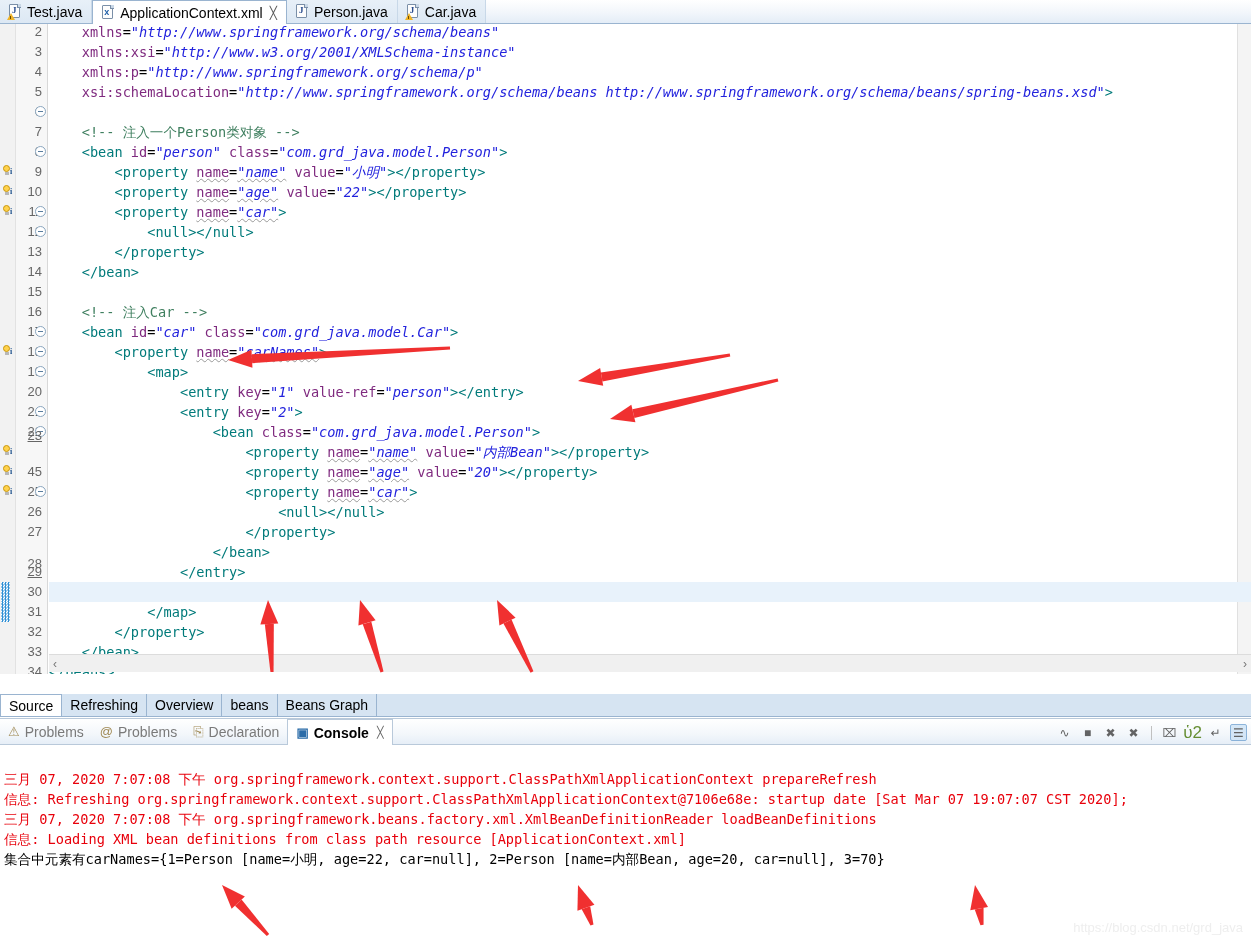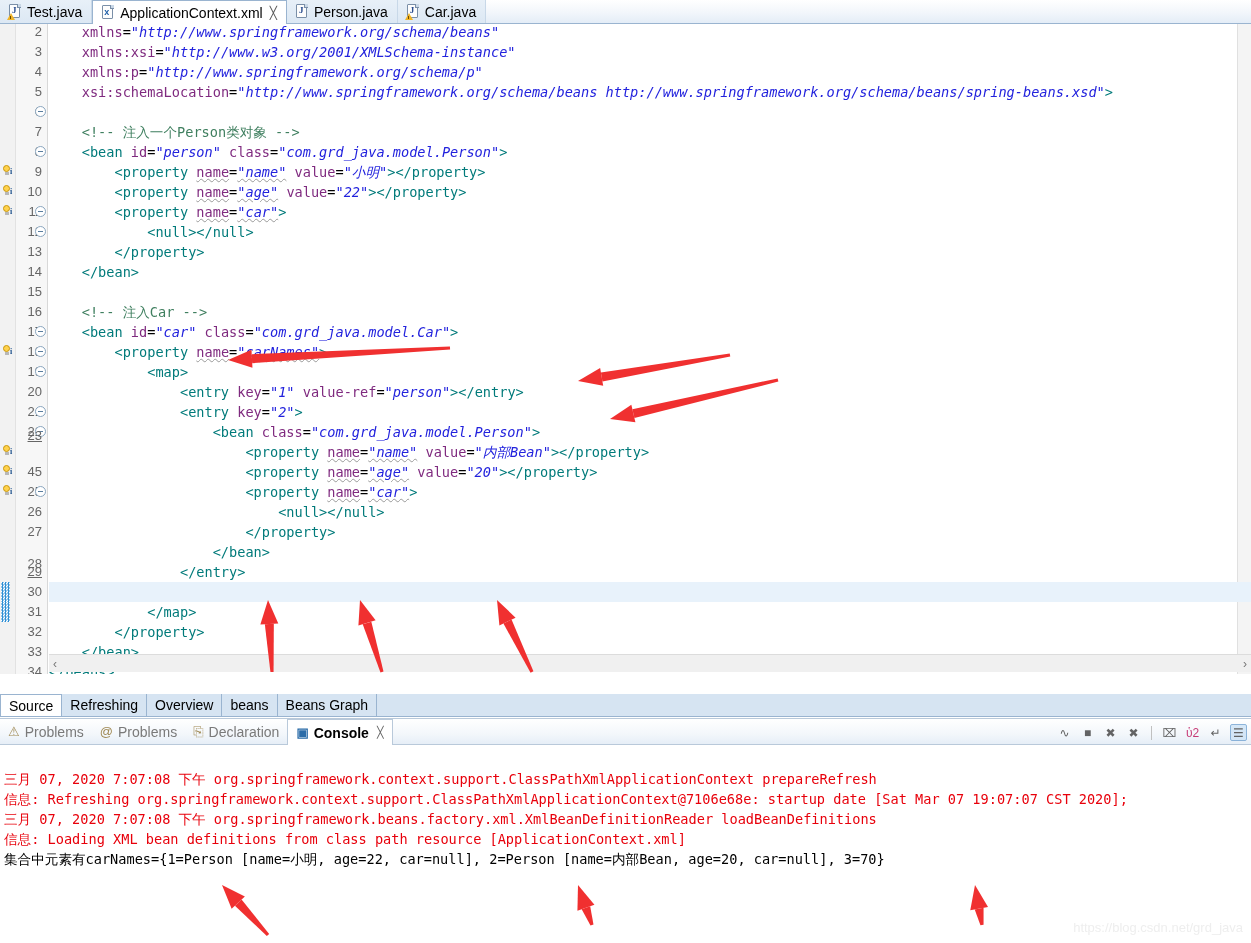--- a/index.html
+++ b/index.html
@@ -393,21 +393,21 @@
           <span style="font-size: 11px; color: rgb(102, 102, 102); font-weight: normal; margin-left: 3px;">╳</span>
         </div>
       </div>
     <div class="ctools" id="ctools">
         <div class="ctool" style="display: flex; align-items: center; justify-content: center; font-size: 12px; color: rgb(74, 74, 74);">∿</div>
         <div class="ctool" style="display: flex; align-items: center; justify-content: center; font-size: 12px; color: rgb(74, 74, 74);">■</div>
         <div class="ctool" style="display: flex; align-items: center; justify-content: center; font-size: 12px; color: rgb(74, 74, 74);">✖</div>
         <div class="ctool" style="display: flex; align-items: center; justify-content: center; font-size: 12px; color: rgb(74, 74, 74);">✖</div>
         <div class="vsep"></div>
         <div class="ctool" style="display: flex; align-items: center; justify-content: center; font-size: 12px; color: rgb(74, 74, 74);">⌧</div>
-        <div class="ctool" style="display: flex; align-items: center; justify-content: center; font-size: 12px; color: #be185d;">ὑ2</div>
+        <div class="ctool" style="display: flex; align-items: center; justify-content: center; font-size: 17px; color: #4d7c0f;">ὑ2</div>
         <div class="ctool" style="display: flex; align-items: center; justify-content: center; font-size: 12px; color: rgb(74, 74, 74);">↵</div>
         <div class="ctool sel" style="display: flex; align-items: center; justify-content: center; font-size: 12px; color: rgb(74, 74, 74);">☰</div>
       </div>
     <div class="cout" id="cout"><div class="cred">三月 07, 2020 7:07:08 下午 org.springframework.context.support.ClassPathXmlApplicationContext prepareRefresh</div><div class="cred">信息: Refreshing org.springframework.context.support.ClassPathXmlApplicationContext@7106e68e: startup date [Sat Mar 07 19:07:07 CST 2020];</div><div class="cred">三月 07, 2020 7:07:08 下午 org.springframework.beans.factory.xml.XmlBeanDefinitionReader loadBeanDefinitions</div><div class="cred">信息: Loading XML bean definitions from class path resource [ApplicationContext.xml]</div><div class="cblk">集合中元素有carNames={1=Person [name=小明, age=22, car=null], 2=Person [name=内部Bean, age=20, car=null], 3=70}</div></div>
   </div>
 
   <svg class="arrows" id="arrows" viewBox="0 0 1251 943" width="1251" height="943">
       <g>
         <polygon points="449.91498896862635,346.42729591958795 450.08501103137365,349.57270408041205 252.20790321972768,363.19803403738877 251.7221258975927,354.2111535778912" fill="#f03030"></polygon>
         <polygon points="228,360 251.4792372365252,349.7177133481424 252.45079188079518,367.69147426713755" fill="#f03030"></polygon>

